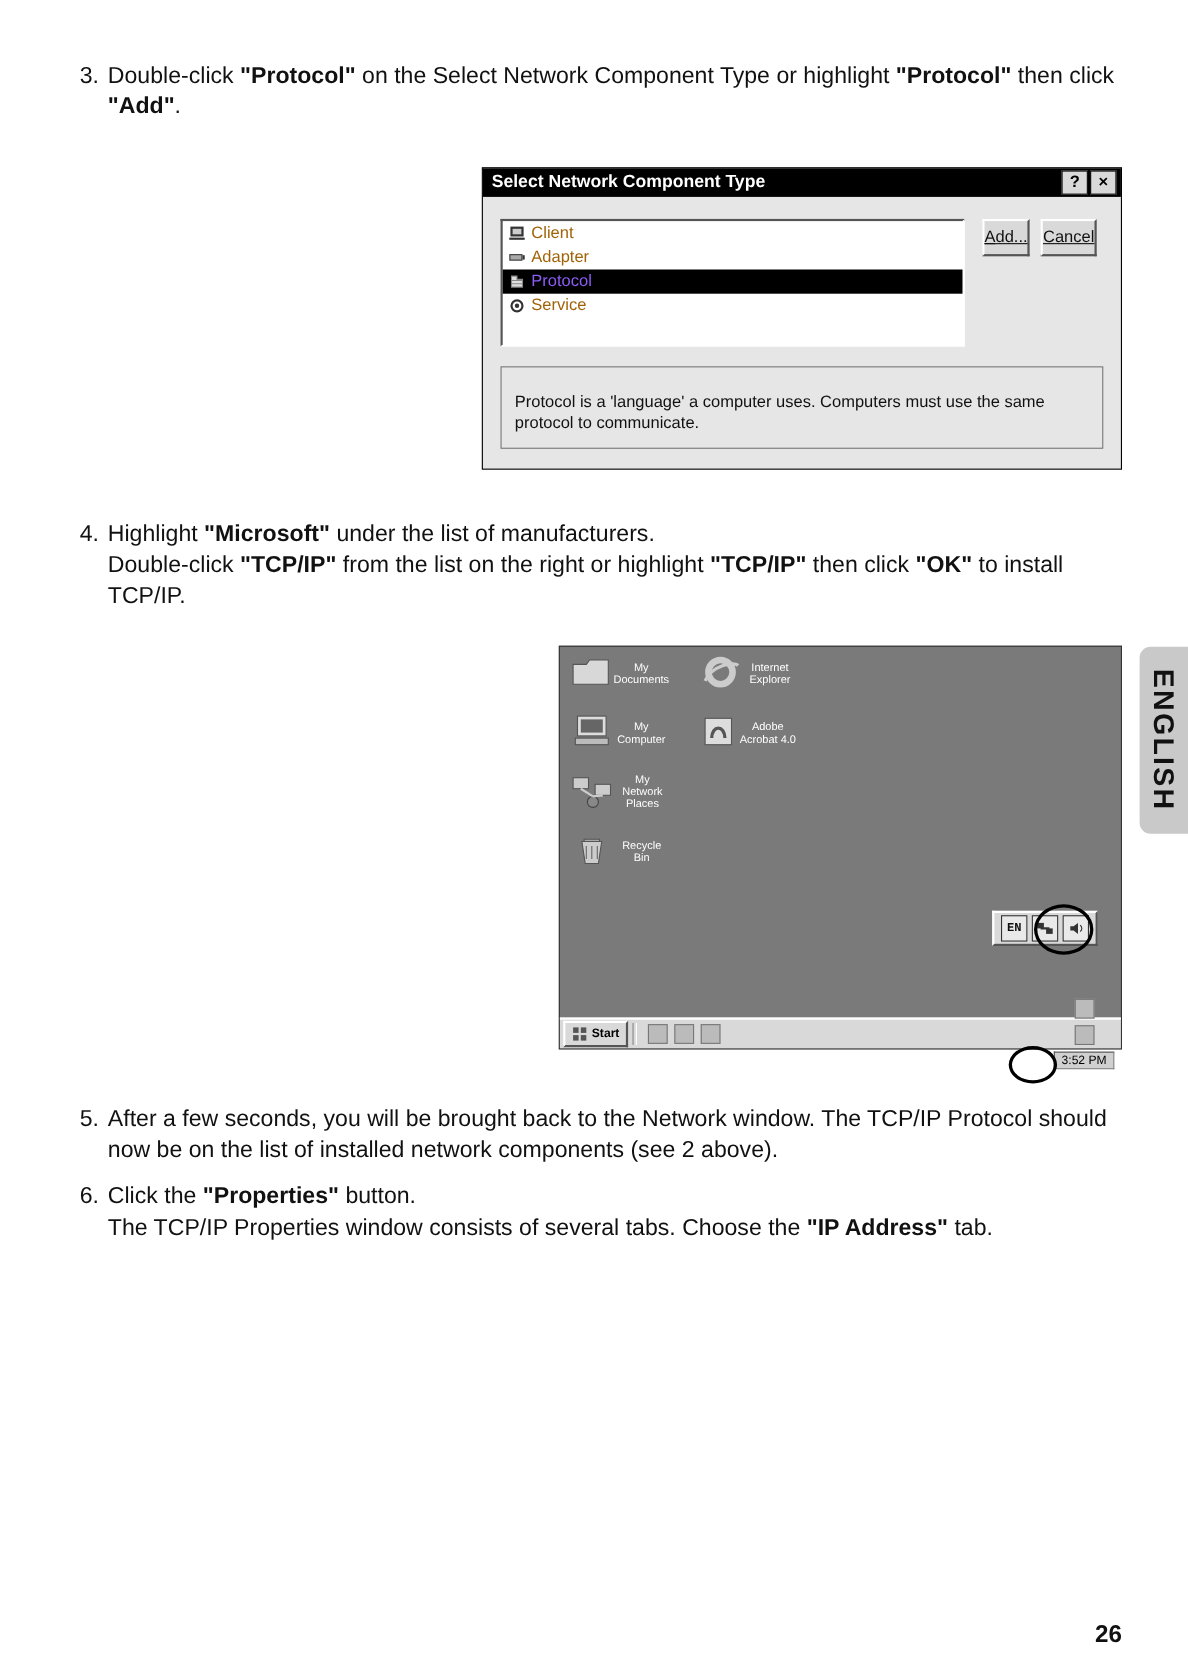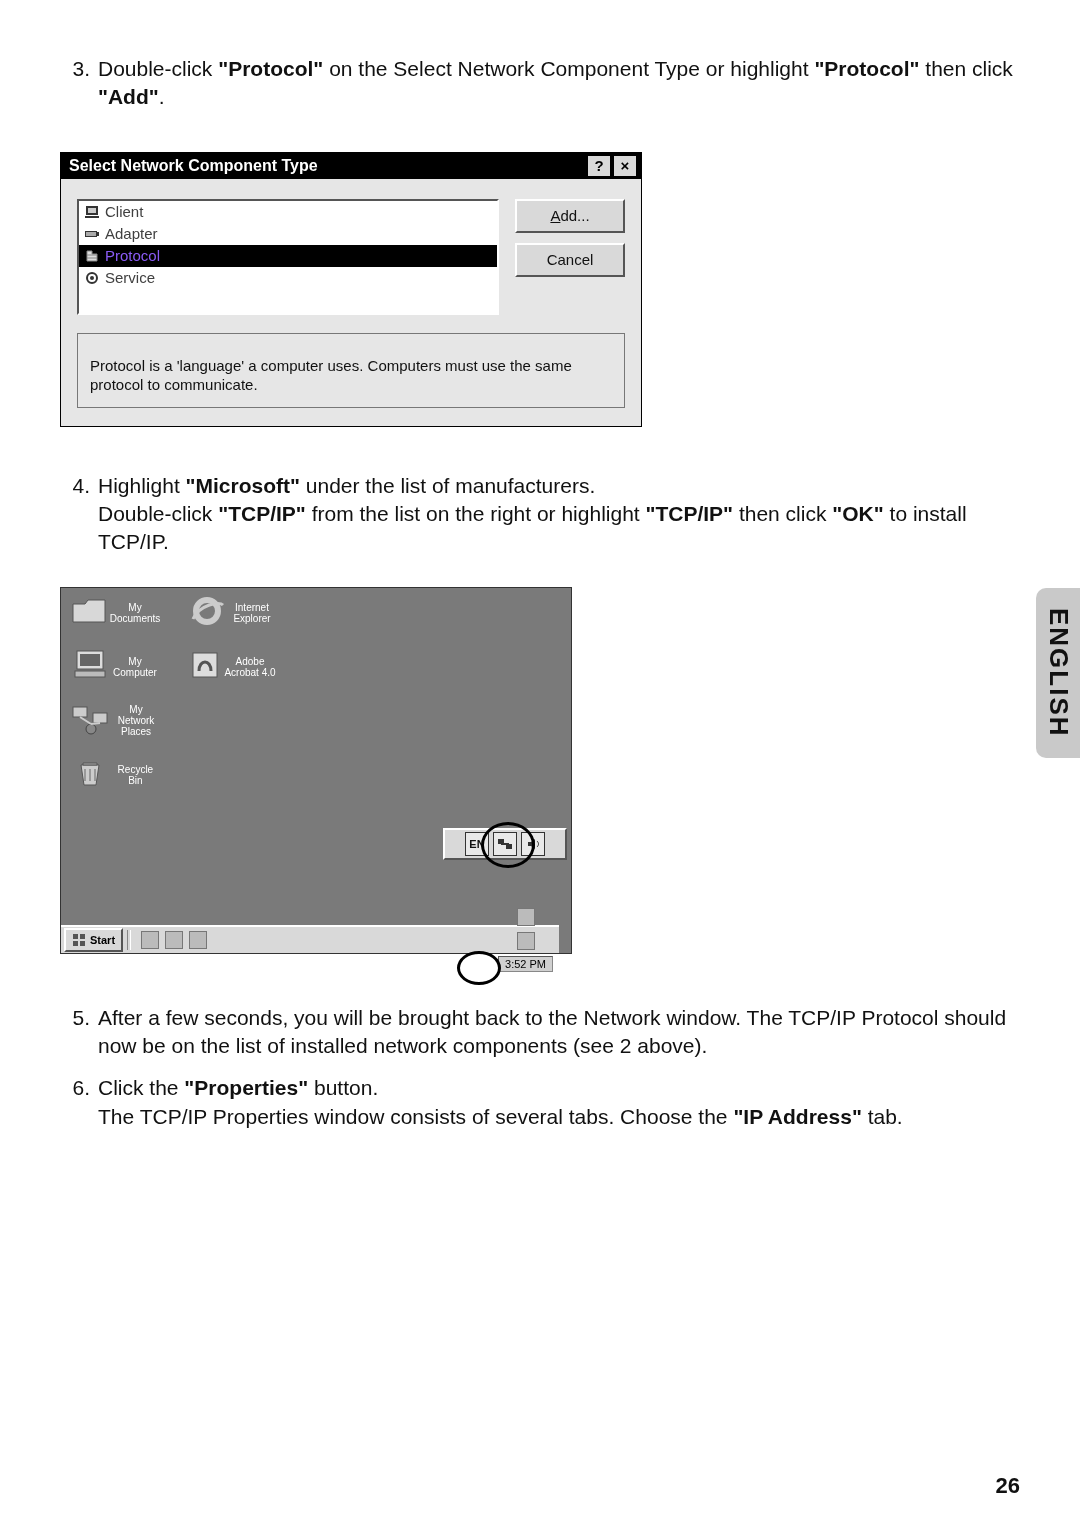--- a/index.html
+++ b/index.html
@@ -53,21 +53,21 @@
     flex: 0 0 30px;
     text-align: right;
     padding-right: 8px;
   }
   ol.steps .body {
     flex: 1 1 auto;
   }
   .bold { font-weight: 700; }
   .figure-wrap {
     display: flex;
-    justify-content: flex-start;
+    justify-content: flex-end;
     margin: 40px 0 45px 0;
   }
 
   
   .dlg {
     width: 580px;
     background: #e6e6e6;
     border: 1px solid #000;
     font-family: "MS Sans Serif", Tahoma, Arial, sans-serif;
     font-size: 15px;
@@ -118,40 +118,41 @@
     background: #fff;
     height: 116px;
     box-sizing: border-box;
   }
   .list-item {
     display: flex;
     align-items: center;
     height: 22px;
     padding-left: 4px;
     font-size: 15px;
-    color: #404040;
+    color: #a16207;
   }
   .list-item.sel {
     background: #000;
     color: #8b5cf6;
   }
   .li-icon {
     width: 18px;
     height: 16px;
     margin-right: 4px;
     display: inline-flex;
     align-items: center;
     justify-content: center;
   }
   .li-icon svg { display:block; }
   .btn-col {
     width: 110px;
     display: flex;
-    flex-direction: column;
+    flex-direction: row;
     gap: 10px;
+    text-decoration: underline;
   }
   .win-btn {
     height: 30px;
     background: #d9d9d9;
     border: 2px solid;
     border-top-color: #fff;
     border-left-color: #fff;
     border-right-color: #555;
     border-bottom-color: #555;
     display: flex;
@@ -194,50 +195,51 @@
     line-height: 1.1;
   }
   .dicon .glyph {
     width: 40px;
     height: 34px;
     display:flex; align-items:center; justify-content:center;
     margin-bottom: 4px;
   }
   .tray-float {
     position: absolute;
-    right: 4px;
+    right: 21px;
     top: 240px;
     display: flex;
     align-items: center;
     background: #d9d9d9;
     border: 2px solid;
     border-top-color: #fff; border-left-color:#fff;
     border-right-color:#555; border-bottom-color:#555;
-    padding: 2px 20px;
+    padding: 2px 6px;
     gap: 4px;
+    font-family: Liberation Mono, monospace;
   }
   .tray-float .box {
     width:22px; height:22px;
     border:1px solid #333;
     display:flex; align-items:center; justify-content:center;
     font-size:11px; font-weight:700;
     background:#e9e9e9;
   }
   .tray-float .circle {
     position:absolute;
     left: 36px;
     top: -8px;
     width: 48px; height: 40px;
     border: 3px solid #000;
     border-radius: 50%;
     pointer-events: none;
   }
   .taskbar {
     position:absolute;
-    left:0; right:12px; bottom:0;
+    left:0; right:0; bottom:0;
     height: 26px;
     background: #d9d9d9;
     border-top: 2px solid #fff;
     display:flex;
     align-items:center;
     font-size: 11px;
     color:#000;
     margin-top:24px;
   }
   .start-btn {

